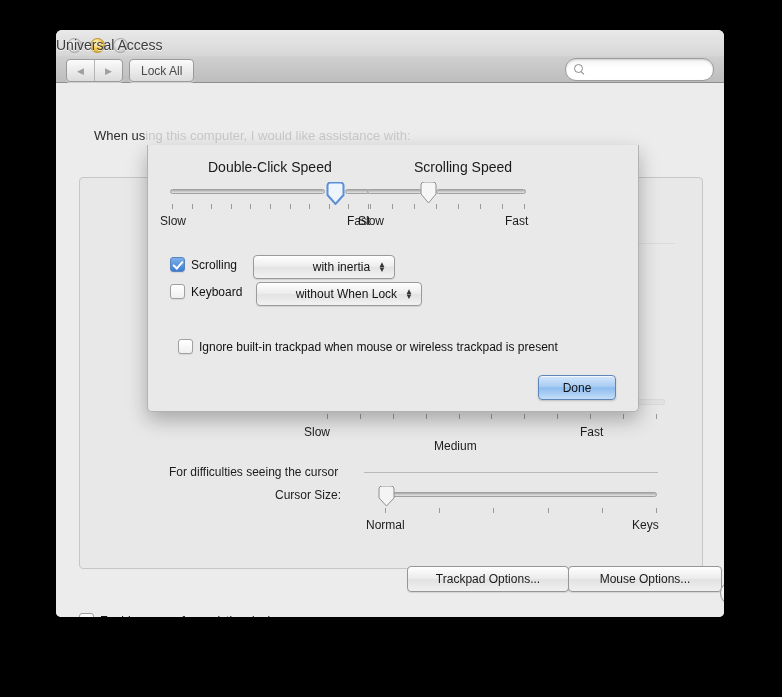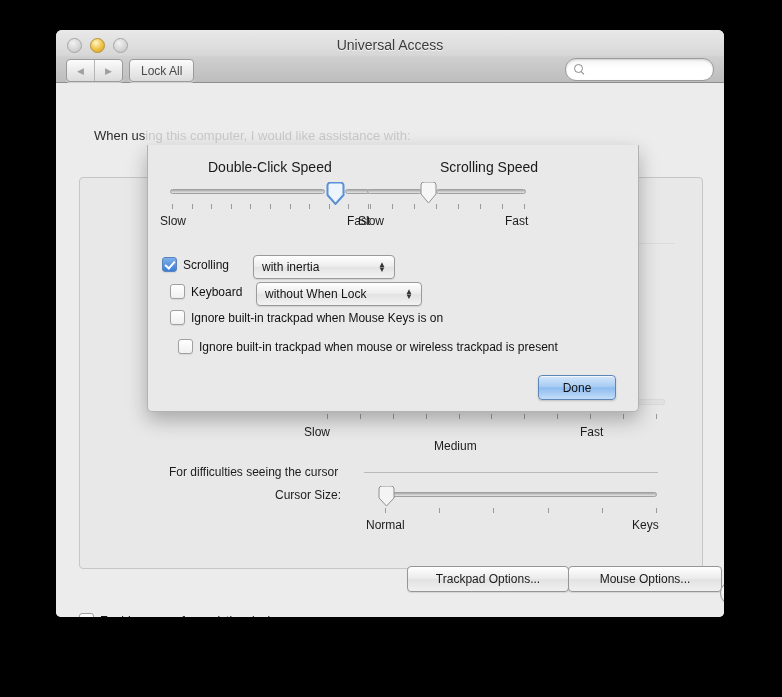--- a/index.html
+++ b/index.html
@@ -40,21 +40,21 @@
     width: 13px; height: 13px; border-radius: 50%;
     border: 1px solid #a6a6a6;
     background: radial-gradient(circle at 40% 32%, #f2f2f2, #cfcfcf 70%, #bcbcbc 100%);
   }
   .light.amber {
     border: 1px solid #b79330;
     background: radial-gradient(circle at 38% 30%, #fff6c8, #f0c349 52%, #cf9b23 100%);
   }
   .win-title {
     position: absolute; left: 0; right: 0; top: 7px;
-    text-align: center;
+    text-align: left;
     font-size: 14px; color: #3b3b3b;
     text-shadow: 0 1px 0 rgba(255,255,255,0.75);
   }
   .toolbar-row {
     position: absolute; left: 0; right: 0; top: 26px; height: 26px;
   }
   .seg-nav {
     position: absolute; left: 10px; top: 3px;
     display: flex;
     height: 21px;
@@ -104,20 +104,21 @@
     border: 0; outline: 0; background: transparent;
     font-family: inherit; font-size: 12px;
     margin-left: 4px; width: 110px; color: #333;
   }
 
   
   .content {
     position: relative;
     height: 535px;
     background: #ececec;
+    text-align: right;
   }
 
   
   .bg-layer { position: absolute; inset: 0; }
   .intro-text {
     position: absolute; left: 38px; top: 45px;
     font-size: 13px; color: #2b2b2b; white-space: nowrap;
   }
   .intro-dim { color: #c9c9c9; }
   .tabs-dim {
@@ -396,42 +397,42 @@
             <i></i>
             <i></i>
             <i></i>
             <i></i>
             <i></i>
             <i></i>
         </div>
         <div class="lbl" style="left:12px; top:69px;">Slow</div>
         <div class="lbl" style="left:199px; top:69px;">Fast</div>
 
-        <div class="sheet-title" style="left:266px; top:14px;margin-left:26px;">Scrolling Speed</div>
+        <div class="sheet-title" style="left:266px; top:14px;">Scrolling Speed</div>
         <div class="slider-track" style="left:219px; top:44px; width:55px;"></div>
         <div class="thumb" style="left:272px; top:37px;">
           <svg width="17" height="22" viewBox="0 0 17 22">
             <path d="M1 3 A3 3 0 0 1 4 0 L13 0 A3 3 0 0 1 16 3 L16 12 L8.5 21 L1 12 Z" fill="#f6f6f6" stroke="#909090" stroke-width="1"></path>
           </svg>
         </div>
         <div class="slider-track" style="left:288px; top:44px; width:90px;"></div>
         <div class="live-ticks" style="left:222px; top:59px; width:155px;">
           <i></i>
             <i></i>
             <i></i>
             <i></i>
             <i></i>
             <i></i>
             <i></i>
             <i></i>
         </div>
         <div class="lbl" style="left:210px; top:69px;">Slow</div>
         <div class="lbl" style="left:357px; top:69px;">Fast</div>
 
-        <div class="cbrow" style="left:14px; top:112px;">
+        <div class="cbrow" style="left:22px; top:112px;">
           <span class="cbox checked-blue"></span>
           <span class="cblabel">Scrolling</span>
         </div>
         <div class="popup" style="left:105px; top:110px; width:142px;">
           <span class="ptext">with inertia</span>
           <span class="arrows">
               <span>▲</span>
               <span>▼</span>
             </span>
         </div>
@@ -441,24 +442,20 @@
           <span class="cblabel">Keyboard</span>
         </div>
         <div class="popup" style="left:108px; top:137px; width:166px;">
           <span class="ptext">without When Lock</span>
           <span class="arrows">
               <span>▲</span>
               <span>▼</span>
             </span>
         </div>
 
-        <div class="cbrow" style="left:22px; top:165px;">
-          <span class="cbox"></span>
-          <span class="cblabel">Ignore built-in trackpad when Mouse Keys is on</span>
-        </div>
         <div class="cbrow" style="left:22px; top:194px;padding-left:8px;">
           <span class="cbox"></span>
           <span class="cblabel">Ignore built-in trackpad when mouse or wireless trackpad is present</span>
         </div>
 
         <div class="done-btn" style="left:390px; top:230px;">Done</div>
       </div>
 
     </div>
   </div>

